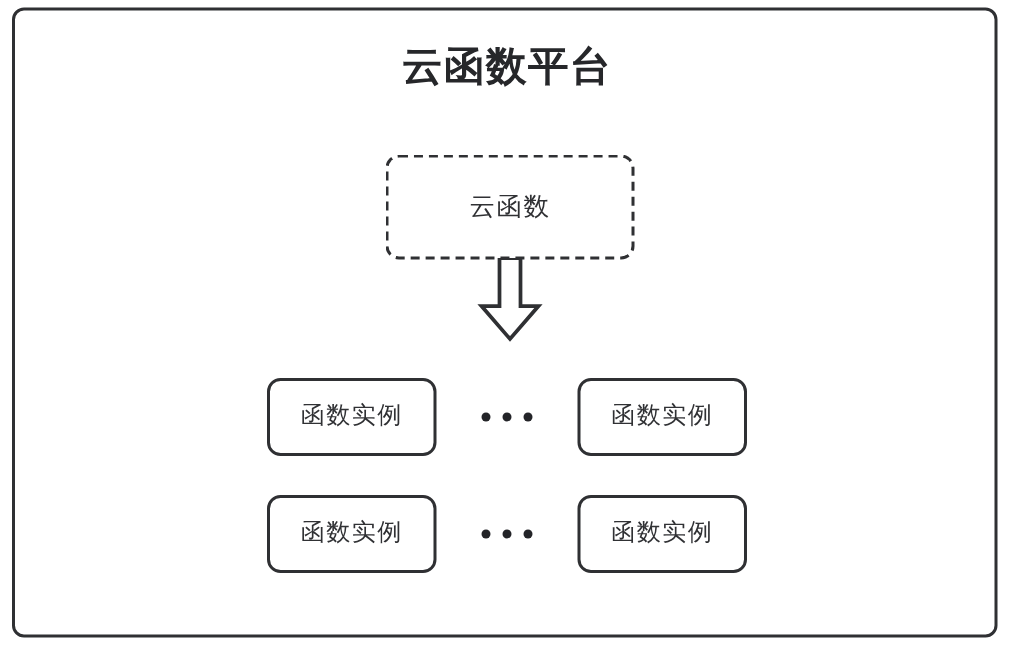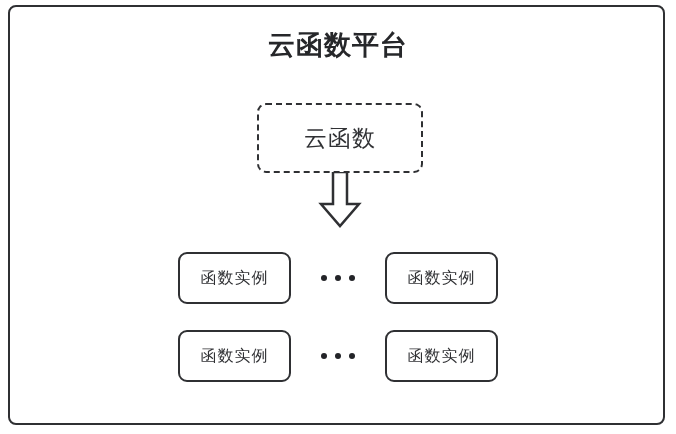--- a/index.html
+++ b/index.html
@@ -60,21 +60,21 @@
     height: 70px;
     box-sizing: border-box;
     border: 2.5px dashed #2f3033;
     border-radius: 9px;
     background: #ffffff;
     display: flex;
     align-items: center;
     justify-content: center;
   }
   .fn-node-label {
-    font-size: 23px;
+    font-size: 17px;
     line-height: 24px;
     color: #303134;
     letter-spacing: 1px;
     white-space: nowrap;
   }
 
   
   .down-arrow {
     position: absolute;
     left: 313px;

